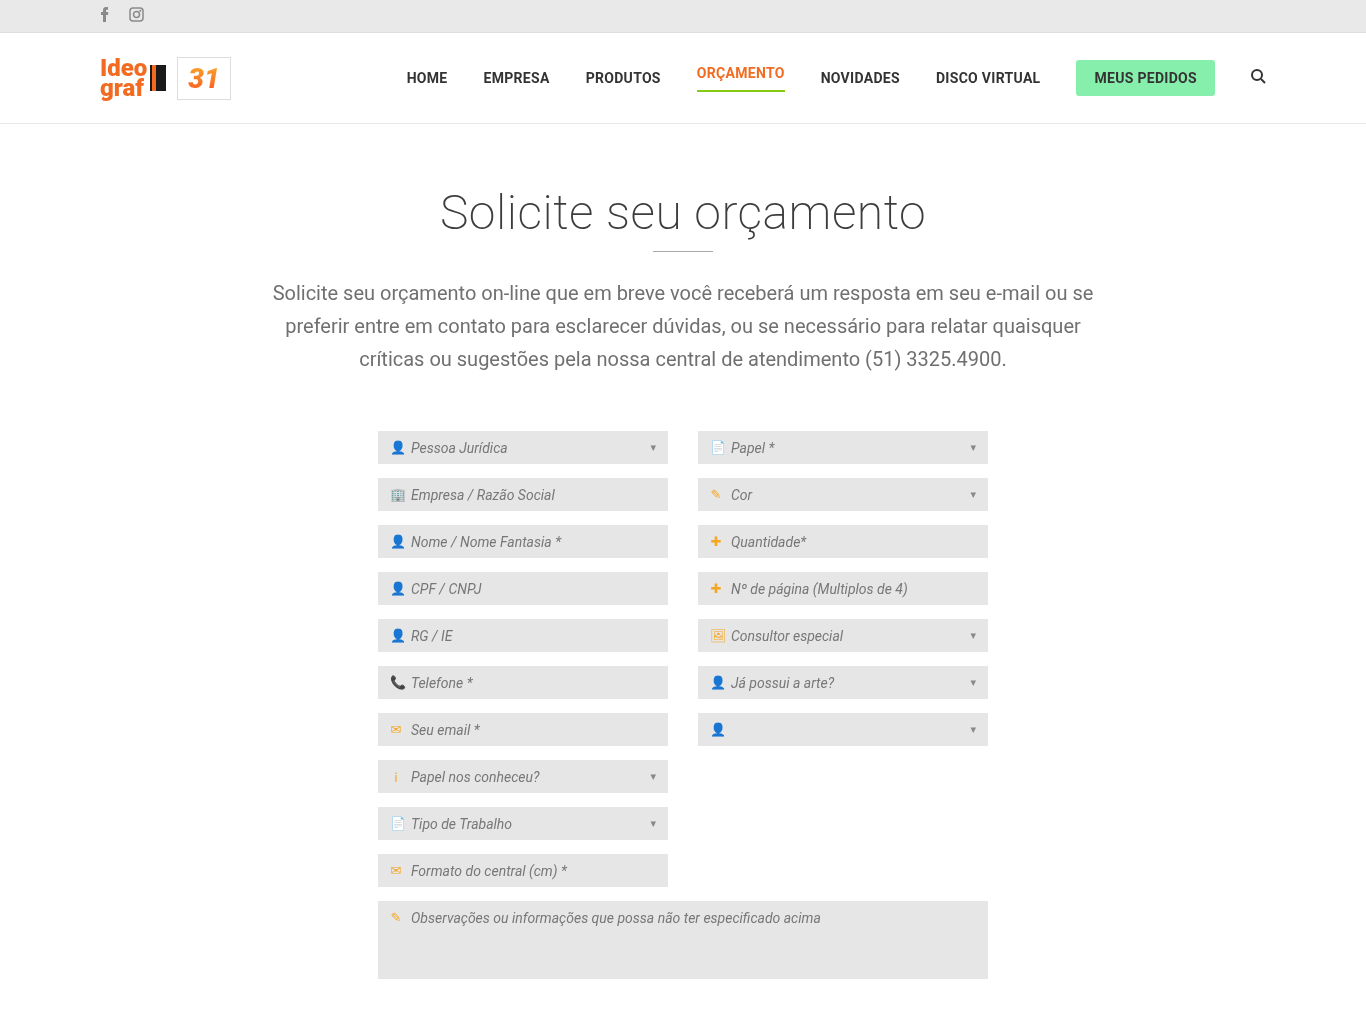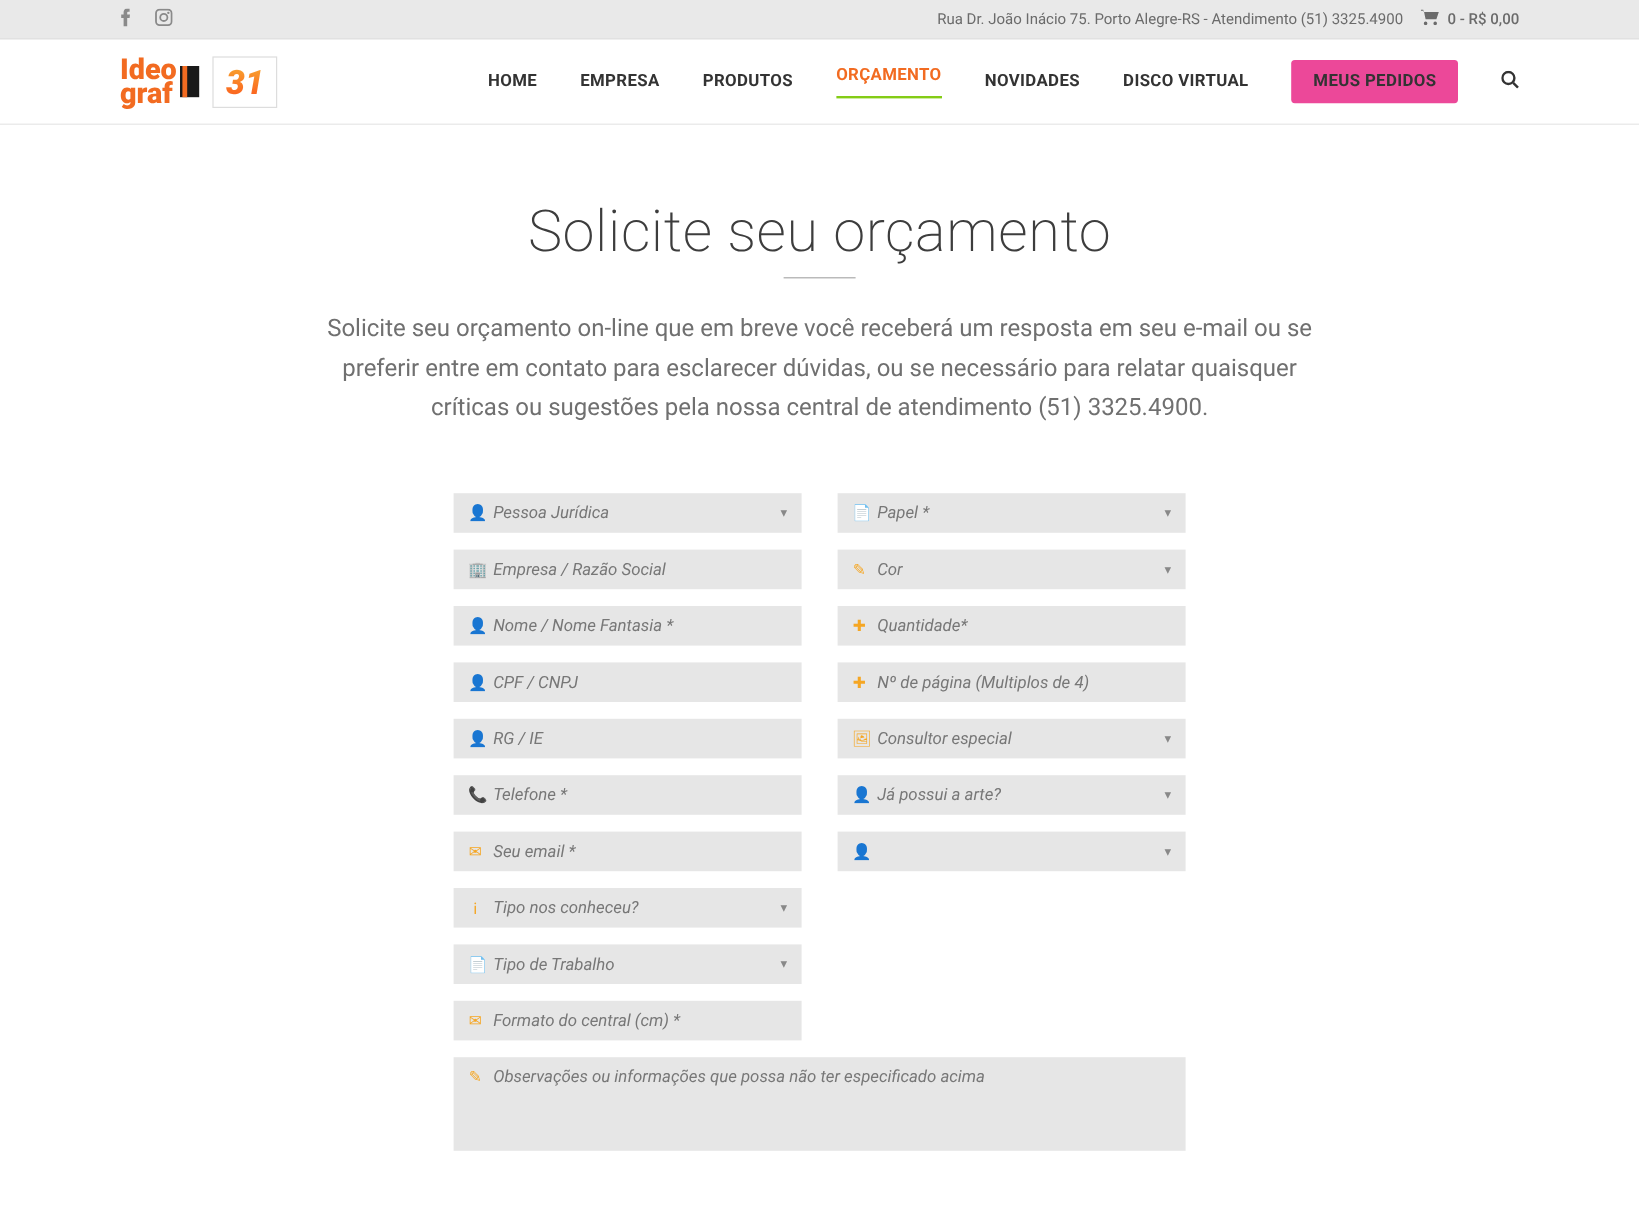--- a/index.html
+++ b/index.html
@@ -4,31 +4,31 @@
 <style>
 *{margin:0;padding:0;box-sizing:border-box}
 body{font-family:-apple-system,BlinkMacSystemFont,"Segoe UI",Roboto,Arial,sans-serif;color:#333;background:#fff;width:1366px}
 .topbar{background:#e9e9e9;border-bottom:1px solid #ddd;height:33px;display:flex;align-items:center;padding:0 100px;font-size:12.5px;color:#777}
 .topbar-social{display:flex;gap:20px}
 .topbar-social span{color:#8a8a8a;font-size:15px;cursor:pointer}
 .topbar-right{margin-left:auto;display:flex;align-items:center;gap:15px}
 .topbar-addr{color:#6b6b6b}
 .topbar-cart{display:flex;align-items:center;gap:6px;color:#6b6b6b;font-weight:500}
 .cart-ic{font-size:14px}
-.header{background:#fff;border-bottom:1px solid #e7e7e7;height:71px;display:flex;align-items:center;padding:4px 100px}
+.header{background:#fff;border-bottom:1px solid #e7e7e7;height:91px;display:flex;align-items:center;padding:4px 100px}
 .logo{display:flex;align-items:center;gap:5px}
 .logo-main{display:flex;align-items:center;font-weight:900;font-size:24px;line-height:.85}
 .logo-txt{color:#f26b21}
 .logo-block{width:16px;height:26px;background:#1a1a1a;margin-left:3px;display:inline-block;position:relative}
 .logo-block::before{content:"";position:absolute;left:2px;top:0;width:4px;height:100%;background:#f26b21}
 .logo-31{border:1px solid #ddd;padding:4px 10px;font-weight:900;font-size:28px;background:linear-gradient(#f7b733,#fc4a1a);-webkit-background-clip:text;color:transparent;font-style:italic;position:relative;margin-left:6px}
 .nav{margin-left:auto;display:flex;align-items:center;gap:36px}
 .nav a{text-decoration:none;color:#333;font-weight:700;font-size:14px;letter-spacing:.3px}
 .nav a.active{color:#f26b21;border-bottom:2px solid #84cc16;padding-bottom:9px}
-.btn-ped{background:#ec4899;color:#fff;padding:10px 18px;border-radius:3px;font-weight:700;font-size:13.5px}
+.btn-ped{background:#86efac;color:#fff;padding:10px 18px;border-radius:3px;font-weight:700;font-size:13.5px}
 .search-ic{color:#333;font-size:16px}
 main{text-align:center;padding:60px 90px 40px}
 h1{font-weight:200;font-size:48px;color:#3d3d3d;margin-bottom:5px;letter-spacing:.5px}
 .divider{width:60px;height:1px;background:#aaa;margin:10px auto 25px}
 .subtitle{font-size:20px;color:#707070;line-height:1.65;max-width:860px;margin:2px auto 55px;font-weight:400}
 .form{display:flex;gap:30px;justify-content:center;max-width:980px;margin:0 auto;text-align:left}
 .col{flex:1;max-width:290px;display:flex;flex-direction:column;gap:14px}
 .field{background:#e6e6e6;height:33px;display:flex;align-items:center;padding:0 12px;position:relative;font-style:italic;color:#777;font-size:14px}
 .field .ic{color:#f5a623;margin-right:9px;font-style:normal;font-size:13px;width:12px;text-align:center}
 .field .chev{margin-left:auto;color:#888;font-style:normal;font-size:11px}
@@ -42,29 +42,20 @@
 <div class="topbar">
   <div class="topbar-social">
     <span><svg width="9" height="15" viewBox="0 0 9 15">
           <path fill="#8a8a8a" d="M6 5V3.5c0-.5.3-.7.7-.7H8V0H6C3.8 0 3 1.5 3 3.3V5H1v3h2v7h3V8h2l.3-3H6z"></path>
         </svg></span>
     <span><svg width="15" height="15" viewBox="0 0 15 15">
           <rect x="1" y="1" width="13" height="13" rx="3" fill="none" stroke="#8a8a8a" stroke-width="1.5"></rect>
           <circle cx="7.5" cy="7.5" r="3" fill="none" stroke="#8a8a8a" stroke-width="1.5"></circle>
           <circle cx="11.3" cy="3.7" r="1" fill="#8a8a8a"></circle>
         </svg></span>
-  </div>
-  <div class="topbar-right">
-    <span class="topbar-addr">Rua Dr. João Inácio 75. Porto Alegre-RS - Atendimento (51) 3325.4900</span>
-    <div class="topbar-cart">
-      <span class="cart-ic"><svg width="16" height="13" viewBox="0 0 16 13">
-            <path fill="#6b6b6b" d="M0 0h2l.5 2H15l-2 6H4L2.5 1H0V0zm4 10a1.5 1.5 0 110 3 1.5 1.5 0 010-3zm8 0a1.5 1.5 0 110 3 1.5 1.5 0 010-3z"></path>
-          </svg></span>
-      <span>0 - R$ 0,00</span>
-    </div>
   </div>
 </div>
 
 <div class="header">
   <div class="logo">
     <div class="logo-main">
       <div>
         <div class="logo-txt">Ideo</div>
         <div class="logo-txt g">graf</div>
       </div>
@@ -118,21 +109,21 @@
       <div class="field">
           <span class="ic">📞</span>
           <span>Telefone *</span>
         </div>
       <div class="field">
           <span class="ic">✉</span>
           <span>Seu email *</span>
         </div>
       <div class="field">
           <span class="ic">ℹ</span>
-          <span>Tipo nos conheceu?</span>
+          <span>Papel nos conheceu?</span>
           <span class="chev">▾</span>
         </div>
       <div class="field">
           <span class="ic">📄</span>
           <span>Tipo de Trabalho</span>
           <span class="chev">▾</span>
         </div>
       <div class="field">
           <span class="ic">✉</span>
           <span>Formato do central (cm) *</span>

